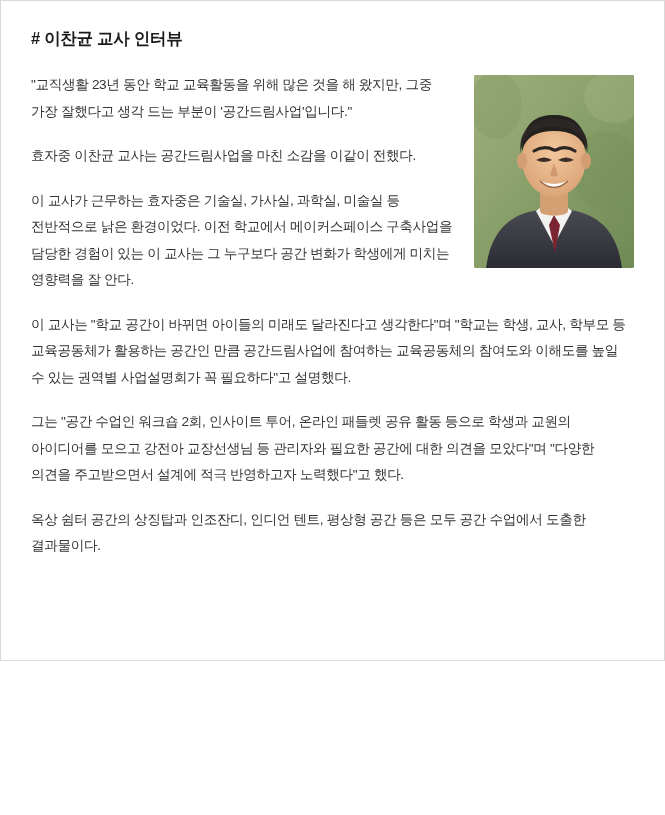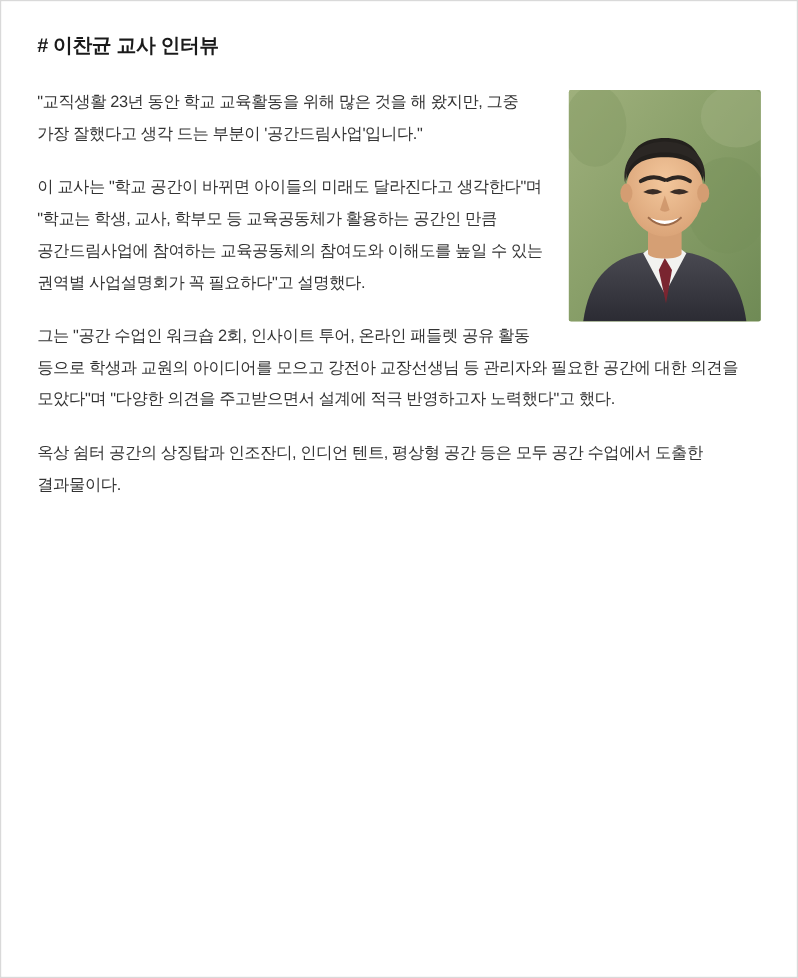--- a/index.html
+++ b/index.html
@@ -9,21 +9,21 @@
   }
   body {
     width: 665px;
     height: 815px;
     font-family: "Liberation Sans", sans-serif;
     -webkit-font-smoothing: antialiased;
   }
   .page {
     position: relative;
     width: 665px;
-    height: 815px;
+    height: 661px;
     box-sizing: border-box;
     background: #ffffff;
     border: 1px solid #d9d9d9;
     overflow: hidden;
   }
   .content {
     padding: 26px 30px 10px 30px;
     box-sizing: border-box;
   }
   .article-title {
@@ -123,20 +123,22 @@
 
         <path d="M80 88 L76 100 q4 3 8 0 Z" fill="#c88f64" opacity="0.75"></path>
 
         <path d="M66 106 q14 13 28 0 q-14 6 -28 0 Z" fill="#ffffff"></path>
         <path d="M66 106 q14 13 28 0" stroke="#9c6a49" stroke-width="1.6" fill="none"></path>
       </svg>
     </div>
 
     <div class="para-wrap">
       <p class="body-text">"교직생활 23년 동안 학교 교육활동을 위해 많은 것을 해 왔지만, 그중 가장 잘했다고 생각 드는 부분이 '공간드림사업'입니다."</p>
+      <p class="body-text">효자중 이찬균 교사는 공간드림사업을 마친 소감을 이같이 전했다.</p>
+      <p class="body-text">이 교사가 근무하는 효자중은 기술실, 가사실, 과학실, 미술실 등 전반적으로 낡은 환경이었다. 이전 학교에서 메이커스페이스 구축사업을 담당한 경험이 있는 이 교사는 그 누구보다 공간 변화가 학생에게 미치는 영향력을 잘 안다.</p>
       <p class="body-text">이 교사는 "학교 공간이 바뀌면 아이들의 미래도 달라진다고 생각한다"며 "학교는 학생, 교사, 학부모 등 교육공동체가 활용하는 공간인 만큼 공간드림사업에 참여하는 교육공동체의 참여도와 이해도를 높일 수 있는 권역별 사업설명회가 꼭 필요하다"고 설명했다.</p>
       <p class="body-text">그는 "공간 수업인 워크숍 2회, 인사이트 투어, 온라인 패들렛 공유 활동 등으로 학생과 교원의 아이디어를 모으고 강전아 교장선생님 등 관리자와 필요한 공간에 대한 의견을 모았다"며 "다양한 의견을 주고받으면서 설계에 적극 반영하고자 노력했다"고 했다.</p>
       <p class="body-text">옥상 쉼터 공간의 상징탑과 인조잔디, 인디언 텐트, 평상형 공간 등은 모두 공간 수업에서 도출한 결과물이다.</p>
     </div>
 
     <div class="clearfix"></div>
   </div>
 </div>
 
 </body></html>

